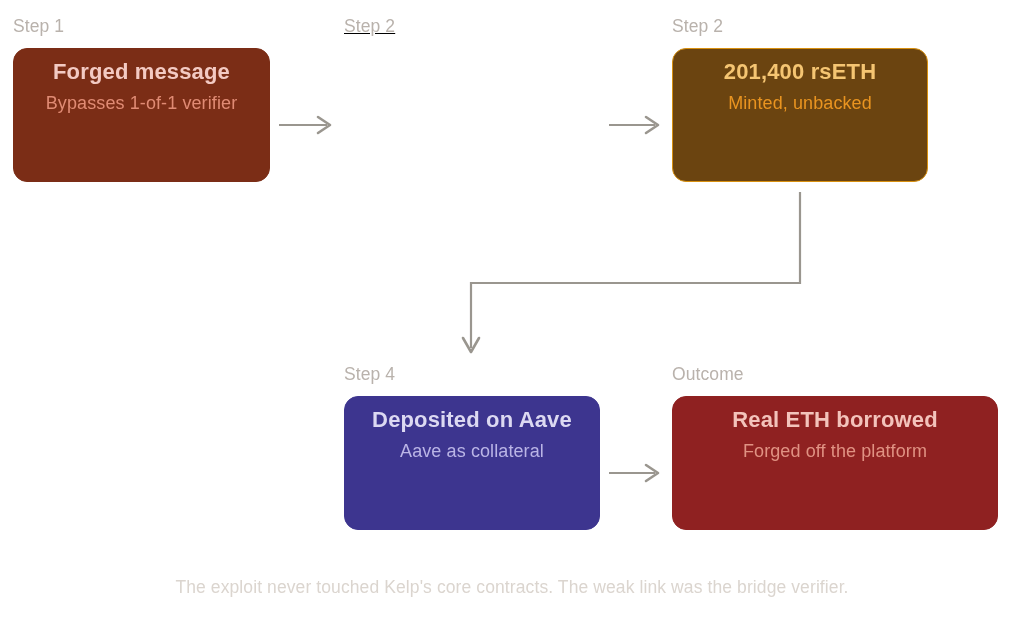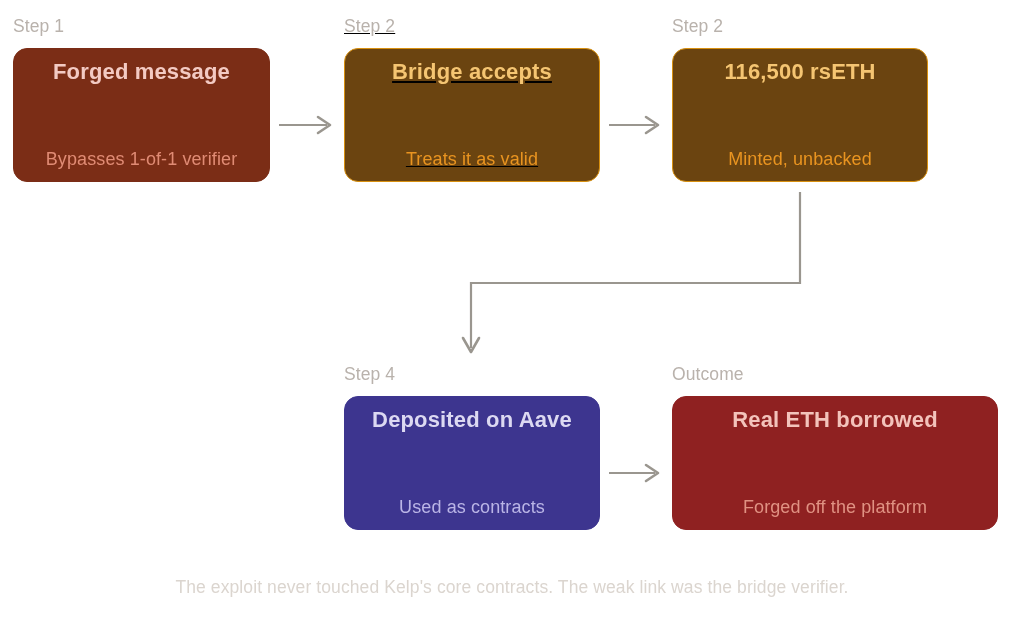--- a/index.html
+++ b/index.html
@@ -46,21 +46,21 @@
     margin-bottom: 12px;
     white-space: nowrap;
   }
 
   .node-box {
     box-sizing: border-box;
     border-radius: 14px;
     display: flex;
     flex-direction: column;
     align-items: center;
-    justify-content: space-between;
+    justify-content: flex-start;
     text-align: center;
     padding: 10px 14px;
   }
 
   .node-title {
     font-size: 22px;
     font-weight: bold;
     line-height: 1.18;
     letter-spacing: 0.15px;
     white-space: nowrap;
@@ -132,39 +132,35 @@
   <div class="step-group" id="group-step1">
     <div class="step-label" style="color: rgb(185, 178, 172);">Step 1</div>
     <div class="node-box" id="box-step1" style="background: rgb(123, 45, 22); border: 1.6px solid rgb(123, 45, 22);">
       <div class="node-title" style="color: rgb(243, 202, 195);">Forged message</div>
       <div class="node-sub" style="color: rgb(224, 139, 116);">Bypasses 1-of-1 verifier</div>
     </div>
   </div>
 
   <div class="step-group" id="group-step2">
     <div class="step-label" style="color: rgb(185, 178, 172);">Step 2</div>
-    <div class="node-box" id="box-step2" style="background: rgb(107, 68, 16); border: 1.6px solid rgb(216, 144, 15);">
-      <div class="node-title" style="color: rgb(245, 197, 114);">Bridge accepts</div>
-      <div class="node-sub" style="color: rgb(233, 148, 32);">Treats it as valid</div>
-    </div>
   </div>
 
   <div class="step-group" id="group-step3">
     <div class="step-label" style="color: rgb(185, 178, 172);">Step 2</div>
     <div class="node-box" id="box-step3" style="background: rgb(107, 68, 16); border: 1.6px solid rgb(216, 144, 15);">
-      <div class="node-title" style="color: rgb(245, 197, 114);">116,500 rsETH</div>
+      <div class="node-title" style="color: rgb(245, 197, 114);">201,400 rsETH</div>
       <div class="node-sub" style="color: rgb(233, 148, 32);">Minted, unbacked</div>
     </div>
   </div>
 
   <div class="step-group" id="group-step4">
     <div class="step-label" style="color: rgb(185, 178, 172);">Step 4</div>
     <div class="node-box" id="box-step4" style="background: rgb(61, 53, 143); border: 1.6px solid rgb(61, 53, 143);">
       <div class="node-title" style="color: rgb(220, 217, 242);">Deposited on Aave</div>
-      <div class="node-sub" style="color: rgb(186, 181, 230);">Used as contracts</div>
+      <div class="node-sub" style="color: rgb(186, 181, 230);">Aave as collateral</div>
     </div>
   </div>
 
   <div class="step-group" id="group-outcome">
     <div class="step-label" style="color: rgb(185, 178, 172);">Outcome</div>
     <div class="node-box" id="box-outcome" style="background: rgb(143, 33, 33); border: 1.6px solid rgb(143, 33, 33);">
       <div class="node-title" style="color: rgb(243, 195, 187);">Real ETH borrowed</div>
       <div class="node-sub" style="color: rgb(224, 146, 131);">Forged off the platform</div>
     </div>
   </div>

